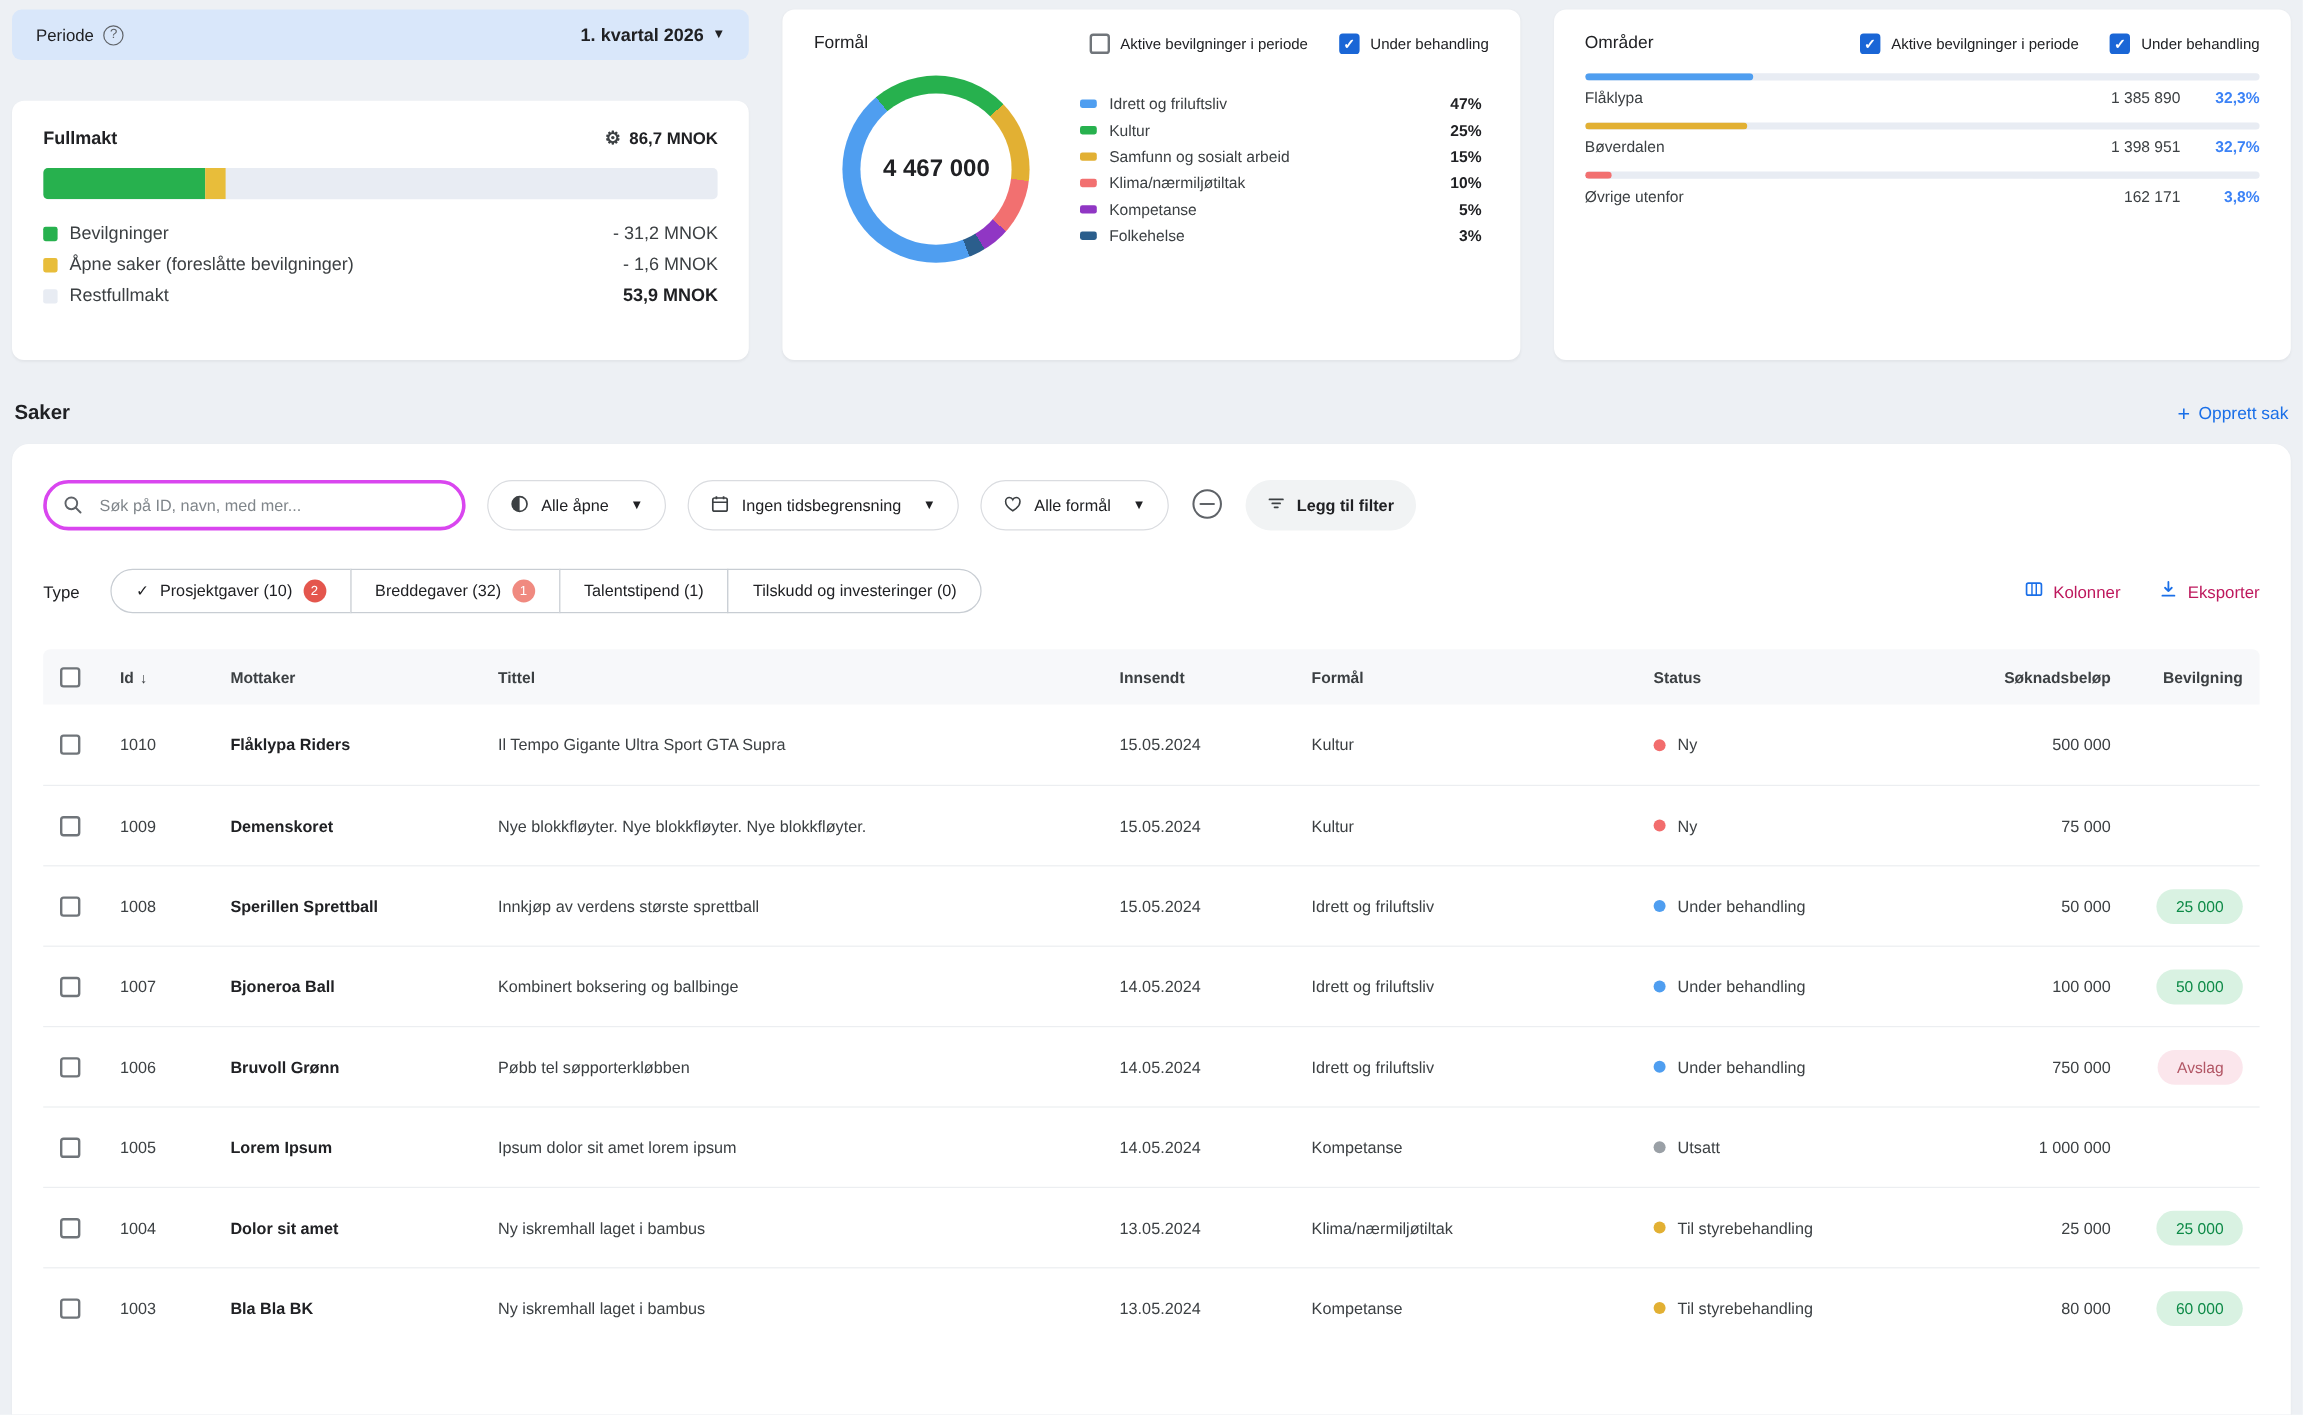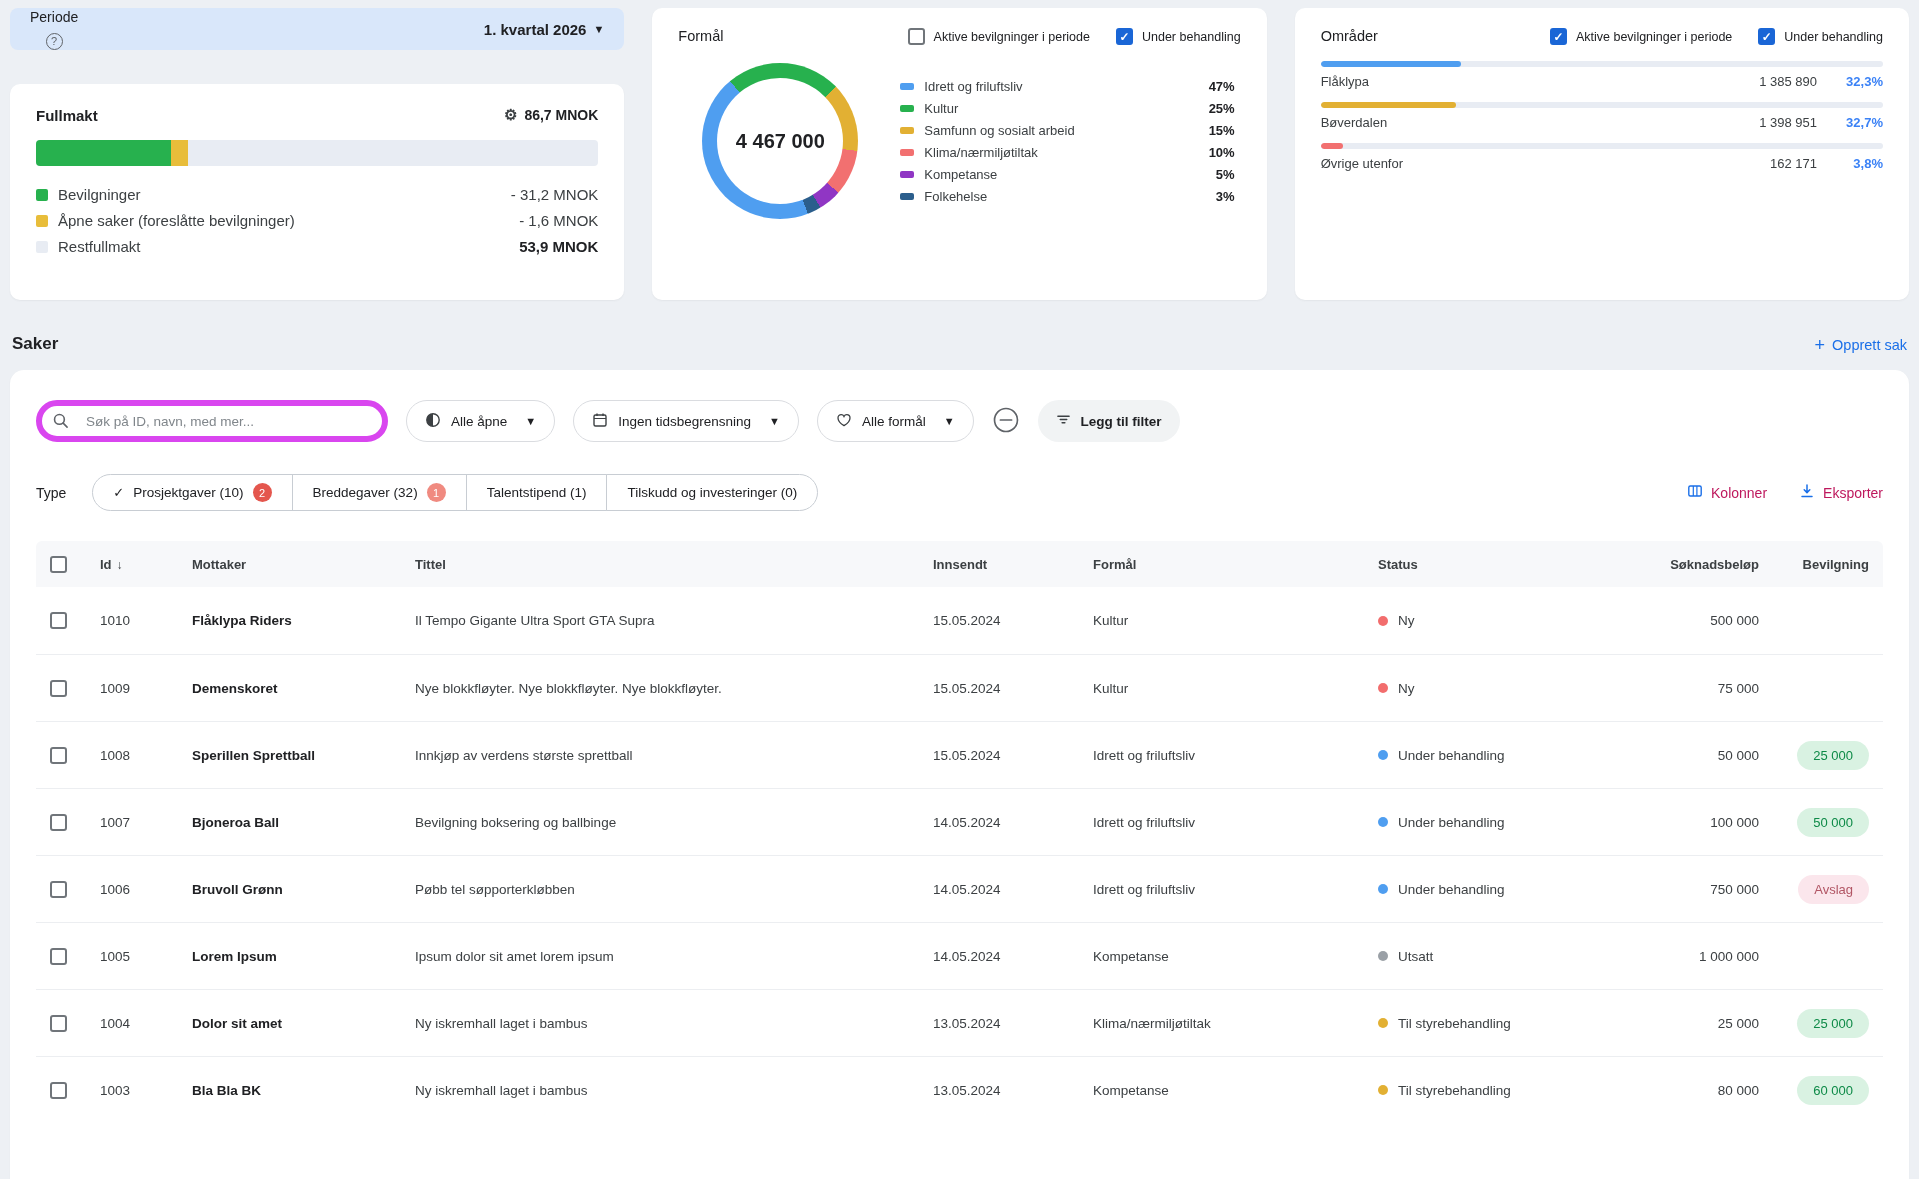--- a/index.html
+++ b/index.html
@@ -9,21 +9,21 @@
     background:#edf0f4; color:#202124; font-size:14px;
   }
   .page { height:1179px; display:flex; flex-direction:column; }
 
   
   .top-grid { display:grid; grid-template-columns:1fr 1fr 1fr; gap:28px; padding:8px 10px 0; }
   .top-col { display:flex; flex-direction:column; height:292px; }
   .card { background:#fff; border-radius:10px; box-shadow:0 1px 2px rgba(60,64,67,.06); }
 
   .periode-bar { background:#d9e7fa; border-radius:8px; height:42px; display:flex; align-items:center; padding:0 20px; margin-bottom:34px; }
-  .periode-left { display:flex; align-items:center; gap:8px; font-size:14px;flex-direction:column; }
+  .periode-left { display:flex; align-items:center; gap:8px; font-size:14px; }
   .help { width:17px; height:17px; border:1.5px solid #5f6368; border-radius:50%; display:inline-flex; align-items:center; justify-content:center; font-size:11px; color:#5f6368; }
   .periode-right { margin-left:auto; display:flex; align-items:center; gap:7px; font-weight:bold; font-size:15px; cursor:pointer; }
   .caret { font-size:11px; color:#202124; }
 
   .fullmakt-card { flex:1; padding:22px 26px; display:flex; flex-direction:column; }
   .fullmakt-head { display:flex; align-items:center; margin-bottom:16px; }
   .fullmakt-title { font-weight:bold; font-size:15px; }
   .fullmakt-total { margin-left:auto; display:flex; align-items:center; gap:7px; font-weight:bold; font-size:14px; }
   .gear { font-size:15px; color:#3c4043; }
   .stack-bar { height:26px; background:#e8ecf3; border-radius:4px; overflow:hidden; display:flex; margin-bottom:20px; }
@@ -68,21 +68,21 @@
   
   .saker-head { display:flex; align-items:flex-end; margin:34px 12px 16px; }
   .saker-title { font-size:17px; font-weight:bold; color:#202124; }
   .link-btn { margin-left:auto; display:flex; align-items:center; gap:7px; color:#1a6fe8; background:none; border:none; font-family:inherit; font-size:14.5px; cursor:pointer; }
   .plus-glyph { font-size:18px; line-height:1; }
 
   
   .panel { flex:1; margin:0 10px; background:#fff; border-radius:14px 14px 0 0; padding:30px 26px 0; overflow:hidden; box-shadow:0 1px 2px rgba(60,64,67,.06); }
   .filter-row { display:flex; align-items:center; gap:18px; }
   .search-box { position:relative; width:352px; }
-  .search-box input { width:100%; height:42px; border:6px solid #d946ef; border-radius:21px; padding:0 16px 0 44px; font-family:inherit; font-size:13.5px; color:#202124; outline:none; background:#fff; }
+  .search-box input { width:100%; height:42px; border:3px solid #d946ef; border-radius:21px; padding:0 16px 0 44px; font-family:inherit; font-size:13.5px; color:#202124; outline:none; background:#fff; }
   .search-box input::placeholder { color:#80868b; }
   .search-icon { position:absolute; left:16px; top:12px; }
   .pill { height:42px; display:inline-flex; align-items:center; gap:10px; border:1px solid #dadce0; border-radius:21px; background:#fff; padding:0 18px; font-family:inherit; font-size:13.5px; color:#202124; cursor:pointer; }
   .pill .caret { margin-left:8px; }
   .icon-btn { background:none; border:none; cursor:pointer; display:flex; align-items:center; padding:0; }
   .pill.gray { background:#f1f3f4; border:none; font-weight:bold; font-size:13.5px; }
 
   .type-row { display:flex; align-items:center; margin-top:32px; }
   .type-label { font-size:14px; margin-right:26px; }
   .tabs { display:inline-flex; }
@@ -458,21 +458,21 @@
     <div class="td right td-bevilgning">
               <span class="pill-badge approved">25 000</span>
             </div>
   </div>
           <div class="tgrid trow">
     <div class="td td-cb">
               <span class="cb"></span>
             </div>
     <div class="td td-id">1007</div>
     <div class="td td-mottaker">Bjoneroa Ball</div>
-    <div class="td td-tittel">Bevilgning boksering og ballbinge</div>
+    <div class="td td-tittel">Kombinert boksering og ballbinge</div>
     <div class="td td-innsendt">14.05.2024</div>
     <div class="td td-formal">Idrett og friluftsliv</div>
     <div class="td td-status">
       <span class="dot" style="background: rgb(79, 158, 240);"></span>
       <span class="status-label">Under behandling</span>
     </div>
     <div class="td right td-belop">100 000</div>
     <div class="td right td-bevilgning">
               <span class="pill-badge approved">50 000</span>
             </div>

